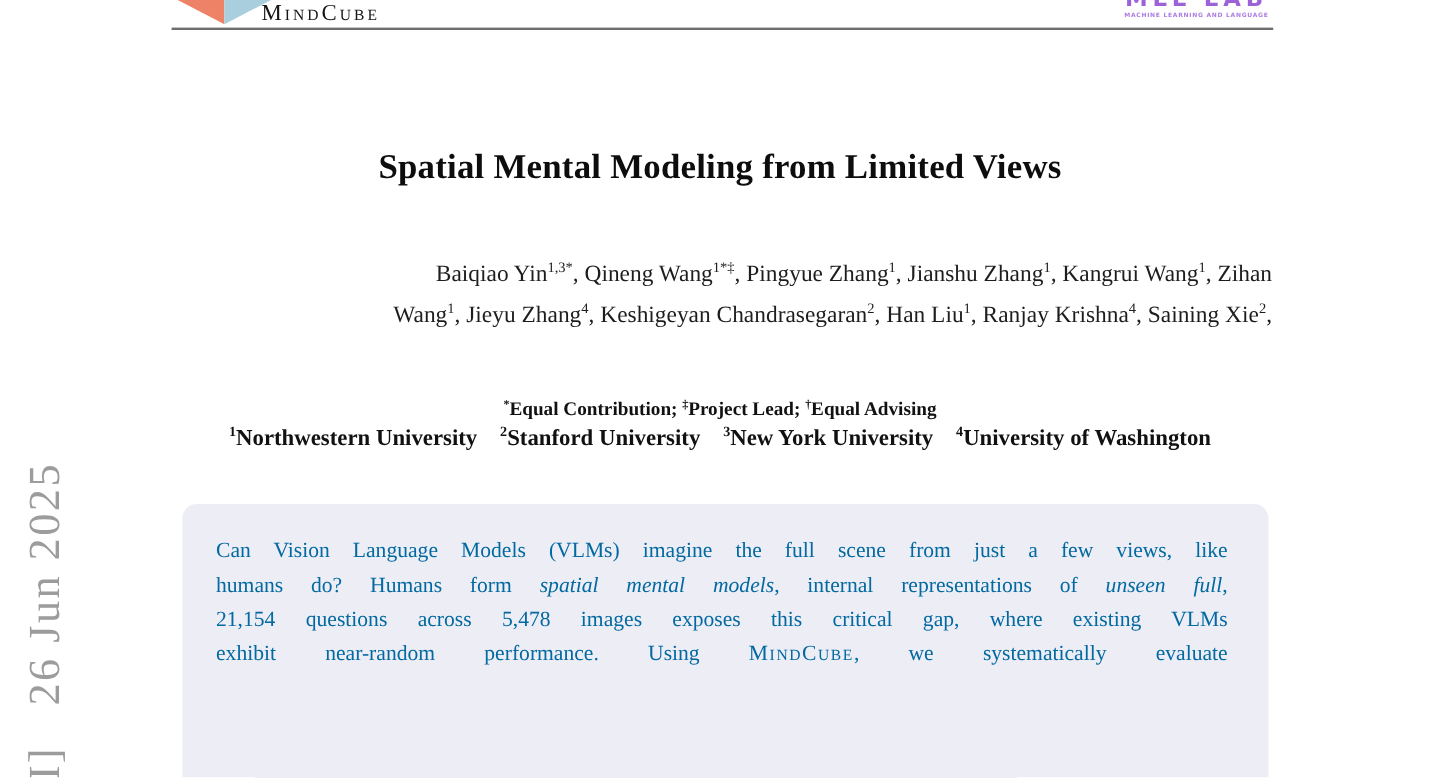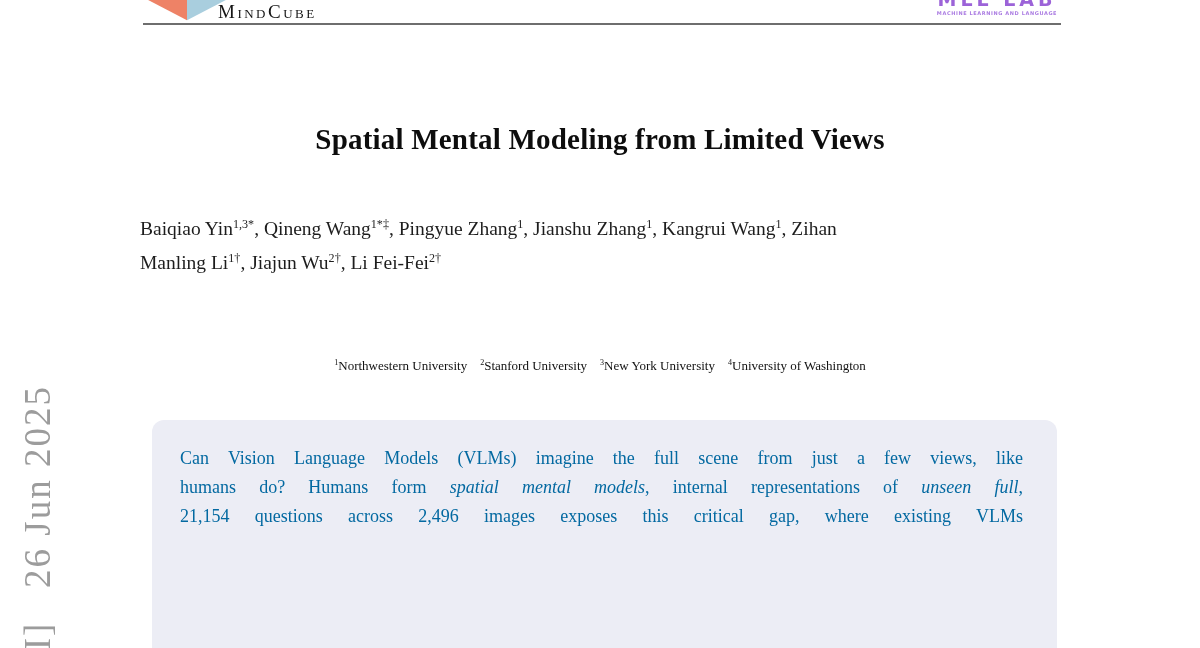--- a/index.html
+++ b/index.html
@@ -32,33 +32,33 @@
     font-size:37px; letter-spacing:2px; color:#9c9c9c; white-space:pre;
   }
 
   
   .title {
     position:absolute; left:0; top:123px; width:1200px; text-align:center;
     font-size:29px; font-weight:bold; color:#0d0d0d; letter-spacing:0.2px;
   }
 
   .authors {
-    position:absolute; left:140px; top:212px; width:920px; text-align:left;
+    position:absolute; left:140px; top:212px; width:920px; text-align:right;
     font-size:19.5px; line-height:34px; color:#1d1d1d;
   }
 
   sup { font-size:62%; vertical-align:super; line-height:0; }
 
   .notes {
     position:absolute; left:140px; top:330px; width:920px; text-align:center;
     font-weight:bold; font-size:16px; line-height:24px; color:#111;
   }
   .affils {
     position:absolute; left:140px; top:354px; width:920px; text-align:center;
-    font-weight:normal; font-size:13px; line-height:24px; color:#111;
+    font-weight:bold; font-size:19px; line-height:24px; color:#111;
   }
 
   
   .abstract-box {
     position:absolute; left:152px; top:420px; width:905px; height:280px;
     background:#ecedf5; border-radius:12px;
   }
   .abstract-text {
     position:absolute; left:28px; top:24px; width:843px;
     font-size:18px; line-height:28.8px; color:#0369a1;
@@ -86,26 +86,28 @@
     <div class="lab-name">MLL LAB</div>
     <div class="lab-tagline">MACHINE LEARNING AND LANGUAGE</div>
   </div>
 
   <div class="watermark">I]&nbsp;&nbsp;&nbsp;26 Jun 2025</div>
 
   <div class="title">Spatial Mental Modeling from Limited Views</div>
 
   <div class="authors">
     <div>Baiqiao Yin<sup>1,3*</sup>, Qineng Wang<sup>1*‡</sup>, Pingyue Zhang<sup>1</sup>, Jianshu Zhang<sup>1</sup>, Kangrui Wang<sup>1</sup>, Zihan</div>
-    <div>Manling Li<sup>1†</sup>, Jiajun Wu<sup>2†</sup>, Li Fei-Fei<sup>2†</sup></div>
+    <div>Wang<sup>1</sup>, Jieyu Zhang<sup>4</sup>, Keshigeyan Chandrasegaran<sup>2</sup>, Han Liu<sup>1</sup>, Ranjay Krishna<sup>4</sup>, Saining Xie<sup>2</sup>,</div>
   </div>
 
+  <div class="notes"><sup>*</sup>Equal Contribution; <sup>‡</sup>Project Lead; <sup>†</sup>Equal Advising</div>
   <div class="affils"><sup>1</sup>Northwestern University&nbsp;&nbsp;&nbsp;&nbsp;<sup>2</sup>Stanford University&nbsp;&nbsp;&nbsp;&nbsp;<sup>3</sup>New York University&nbsp;&nbsp;&nbsp;&nbsp;<sup>4</sup>University of Washington</div>
 
   <div class="abstract-box">
     <div class="abstract-text">
       <div class="abs-line">Can Vision Language Models (VLMs) imagine the full scene from just a few views, like</div>
       <div class="abs-line">humans do? Humans form <em>spatial mental models</em>, internal representations of <em>unseen full</em>,</div>
-      <div class="abs-line">21,154 questions across 2,496 images exposes this critical gap, where existing VLMs</div>
+      <div class="abs-line">21,154 questions across 5,478 images exposes this critical gap, where existing VLMs</div>
+      <div class="abs-line">exhibit near-random performance. Using <span class="sc">MindCube</span>, we systematically evaluate</div>
     </div>
   </div>
 
 </div>
 
 </body></html>

